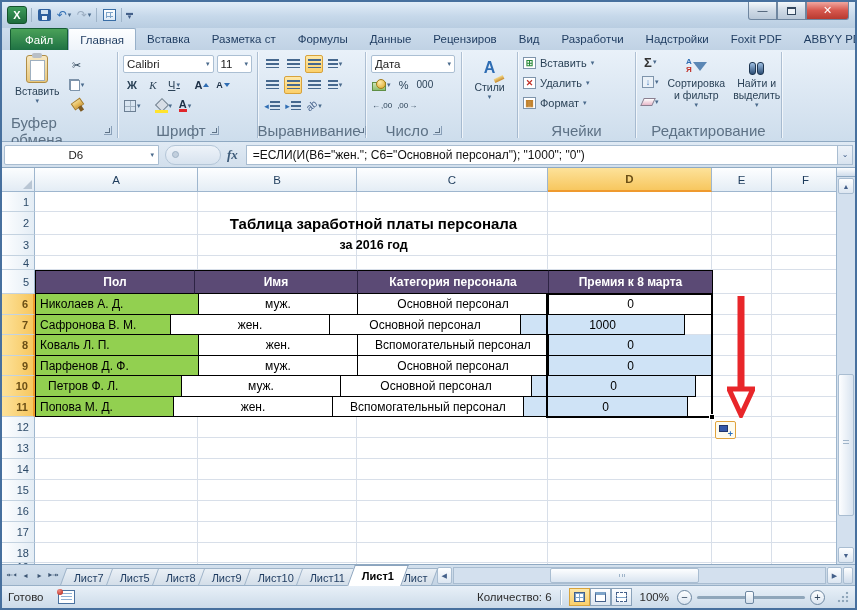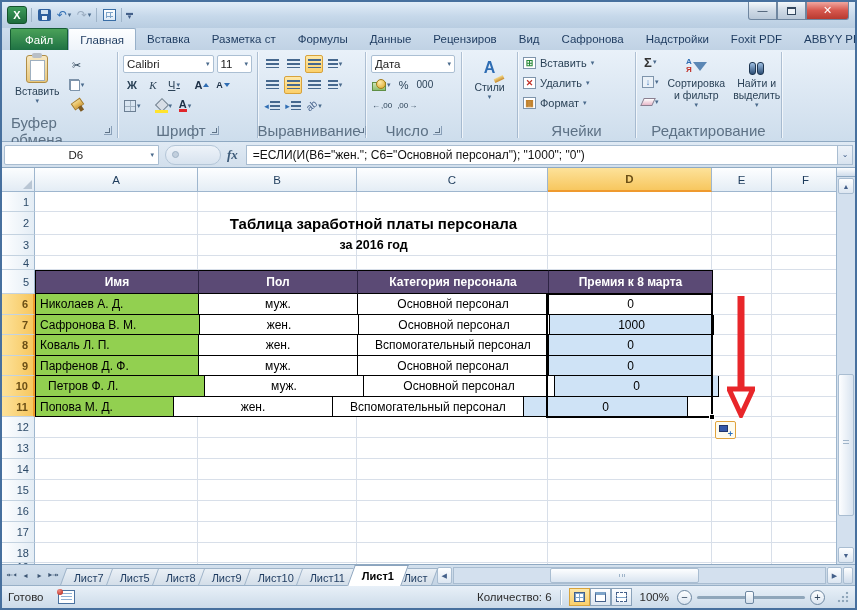--- a/index.html
+++ b/index.html
@@ -227,21 +227,21 @@
   <div class="tabrow">
     <div id="tabstrip" style="display:flex;align-items:flex-end;">
         <div class="tab file">Файл</div>
         <div class="tab active">Главная</div>
         <div class="tab">Вставка</div>
         <div class="tab">Разметка ст</div>
         <div class="tab">Формулы</div>
         <div class="tab">Данные</div>
         <div class="tab">Рецензиров</div>
         <div class="tab">Вид</div>
-        <div class="tab">Сафронова</div>
+        <div class="tab">Разработчи</div>
         <div class="tab">Надстройки</div>
         <div class="tab">Foxit PDF</div>
         <div class="tab">ABBYY PDF 1</div>
       </div>
 
   </div>
 
   <div class="ribbon">
 
     <div class="rgroup" style="width:112px;">
@@ -554,52 +554,52 @@
           <div class="h" style="top: 329px;"></div>
           <div class="h" style="top: 350px;"></div>
           <div class="h" style="top: 370px;"></div>
         </div>
 
       <div class="sheet-title1">Таблица заработной платы персонала</div>
       <div class="sheet-title2">за 2016 год</div>
 
       <div class="sheet-table">
         <div class="trow thead" id="table-head">
+            <div class="tcell" style="width: 159px;">Пол</div>
             <div class="tcell" style="width: 163px;">Имя</div>
-            <div class="tcell" style="width: 159px;">Пол</div>
             <div class="tcell" style="width: 191px;">Категория персонала</div>
             <div class="tcell" style="width: 164px;">Премия к 8 марта</div>
           </div>
         <div id="table-body">
             <div class="trow">
               <div class="tcell c0" style="width: 163px; height: 21px;">Николаев А. Д.</div>
               <div class="tcell c1" style="width: 159px; height: 21px;">муж.</div>
               <div class="tcell c2" style="width: 191px; height: 21px;">Основной персонал</div>
               <div class="tcell c3" style="width: 164px; height: 21px;">0</div>
             </div>
             <div class="trow">
-              <div class="tcell c0" style="width: 164px; height: 20px; text-align: right;">Сафронова В. М.</div>
+              <div class="tcell c0" style="width: 135px; height: 20px; text-align: right;">Сафронова В. М.</div>
               <div class="tcell c1" style="width: 159px; height: 20px;">жен.</div>
               <div class="tcell c2" style="width: 191px; height: 20px;">Основной персонал</div>
               <div class="tcell c3 blue" style="width: 164px; height: 20px;">1000</div>
             </div>
             <div class="trow">
               <div class="tcell c0" style="width: 163px; height: 21px;">Коваль Л. П.</div>
               <div class="tcell c1" style="width: 159px; height: 21px;">жен.</div>
               <div class="tcell c2" style="width: 191px; height: 21px;">Вспомогательный персонал</div>
               <div class="tcell c3 blue" style="width: 164px; height: 21px;">0</div>
             </div>
             <div class="trow">
               <div class="tcell c0" style="width: 163px; height: 20px;">Парфенов Д. Ф.</div>
               <div class="tcell c1" style="width: 159px; height: 20px;">муж.</div>
               <div class="tcell c2" style="width: 191px; height: 20px;">Основной персонал</div>
               <div class="tcell c3 blue" style="width: 164px; height: 20px;">0</div>
             </div>
             <div class="trow">
-              <div class="tcell c0" style="width: 169px; height: 21px; padding-left: 12px;">Петров Ф. Л.</div>
+              <div class="tcell c0" style="width: 146px; height: 21px; padding-left: 12px;">Петров Ф. Л.</div>
               <div class="tcell c1" style="width: 159px; height: 21px;">муж.</div>
               <div class="tcell c2" style="width: 191px; height: 21px;">Основной персонал</div>
               <div class="tcell c3 blue" style="width: 164px; height: 21px;">0</div>
             </div>
             <div class="trow">
               <div class="tcell c0" style="width: 138px; height: 20px;">Попова М. Д.</div>
               <div class="tcell c1" style="width: 159px; height: 20px;">жен.</div>
               <div class="tcell c2" style="width: 191px; height: 20px;">Вспомогательный персонал</div>
               <div class="tcell c3 blue" style="width: 164px; height: 20px;">0</div>
             </div>

